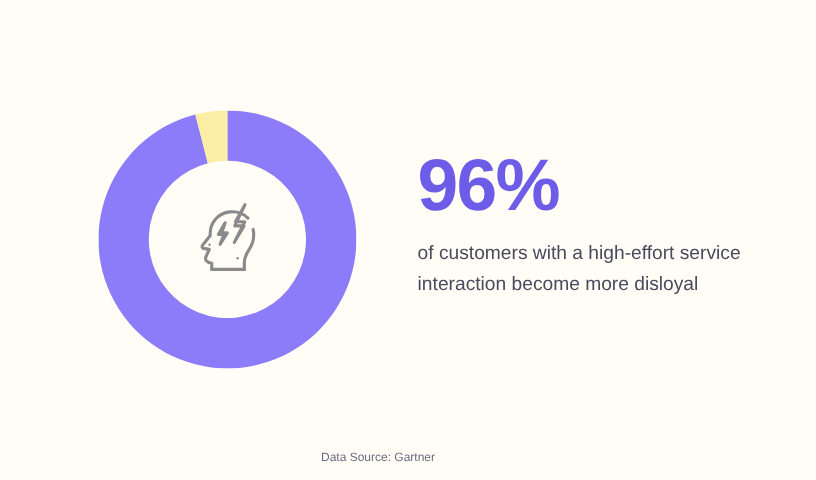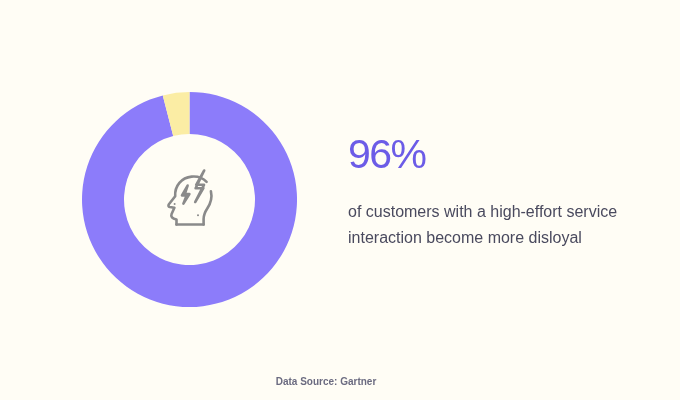--- a/index.html
+++ b/index.html
@@ -58,48 +58,48 @@
   #text-block {
     position: absolute;
     left: 348px;
     top: 122px;
     width: 300px;
   }
 
   #stat-value {
     margin: 0;
     font-family: "Liberation Sans", sans-serif;
-    font-size: 41px;
-    font-weight: normal;
+    font-size: 61px;
+    font-weight: bold;
     line-height: 64px;
     letter-spacing: -1.5px;
     color: #6c5ce7;
   }
 
   #stat-description {
     margin: 0;
     padding-top: 13px;
     font-family: "Liberation Sans", sans-serif;
     font-size: 16px;
     font-weight: normal;
     line-height: 25.5px;
     color: #4a4a5e;
     max-width: 282px;
   }
 
   
   #footer-source {
     position: absolute;
-    left: 12px;
+    left: 1px;
     top: 375px;
     width: 628px;
     text-align: center;
     font-family: "Liberation Sans", sans-serif;
     font-size: 10px;
-    font-weight: bold;
+    font-weight: normal;
     line-height: 14px;
     color: #6b6b80;
   }
 </style>
 </head>
 <body style="background: rgb(255, 253, 245);">
 
 <div id="infographic" style="background: rgb(255, 253, 245);">
 
   <div id="chart-area">

